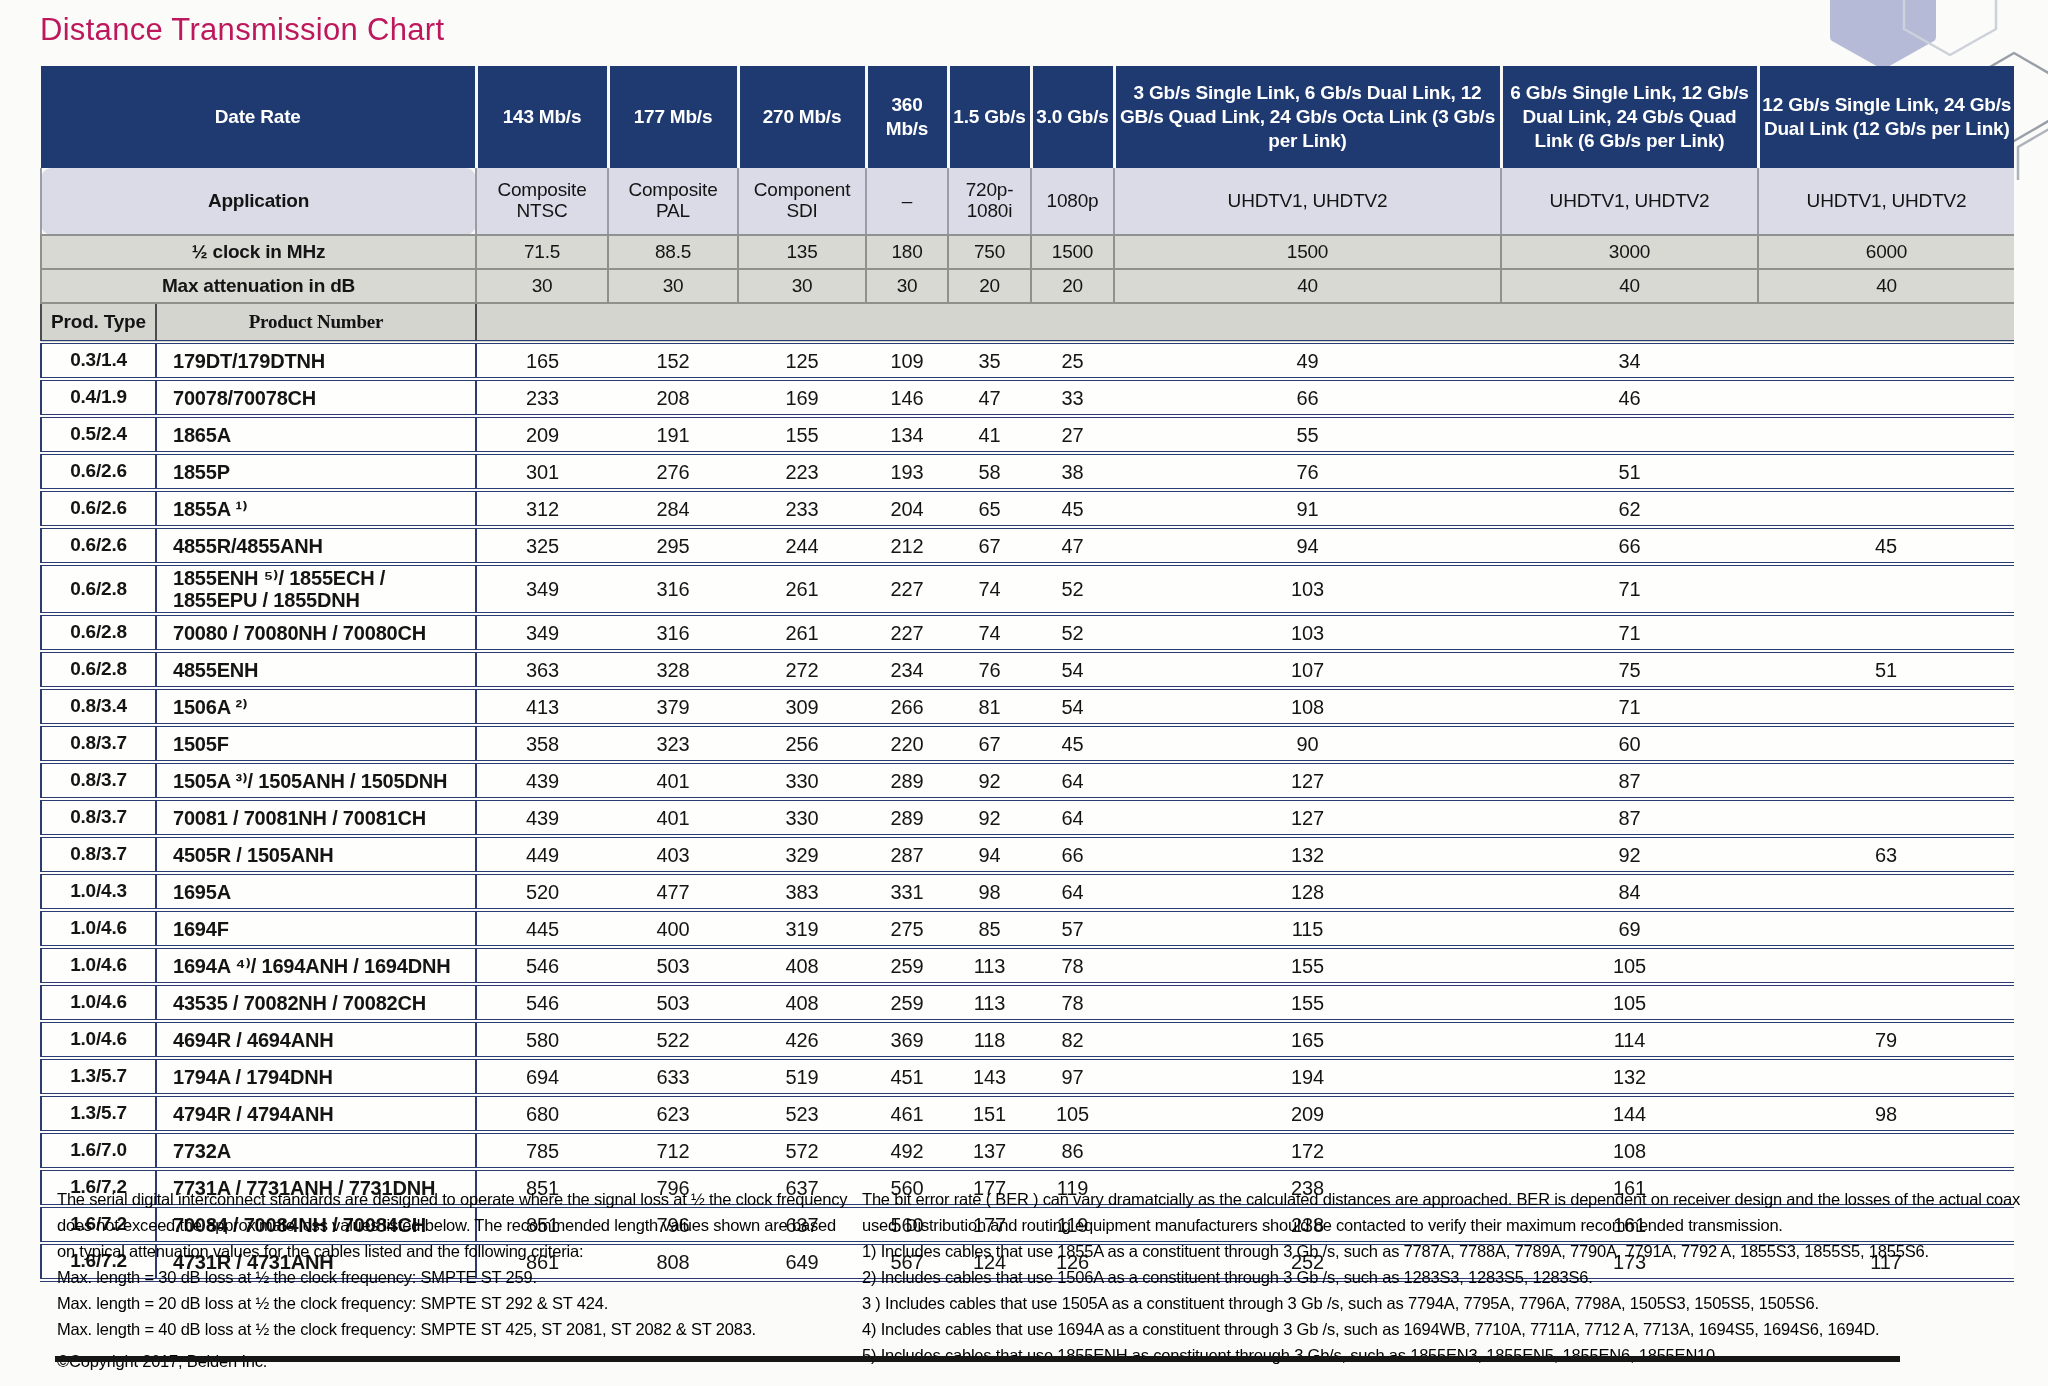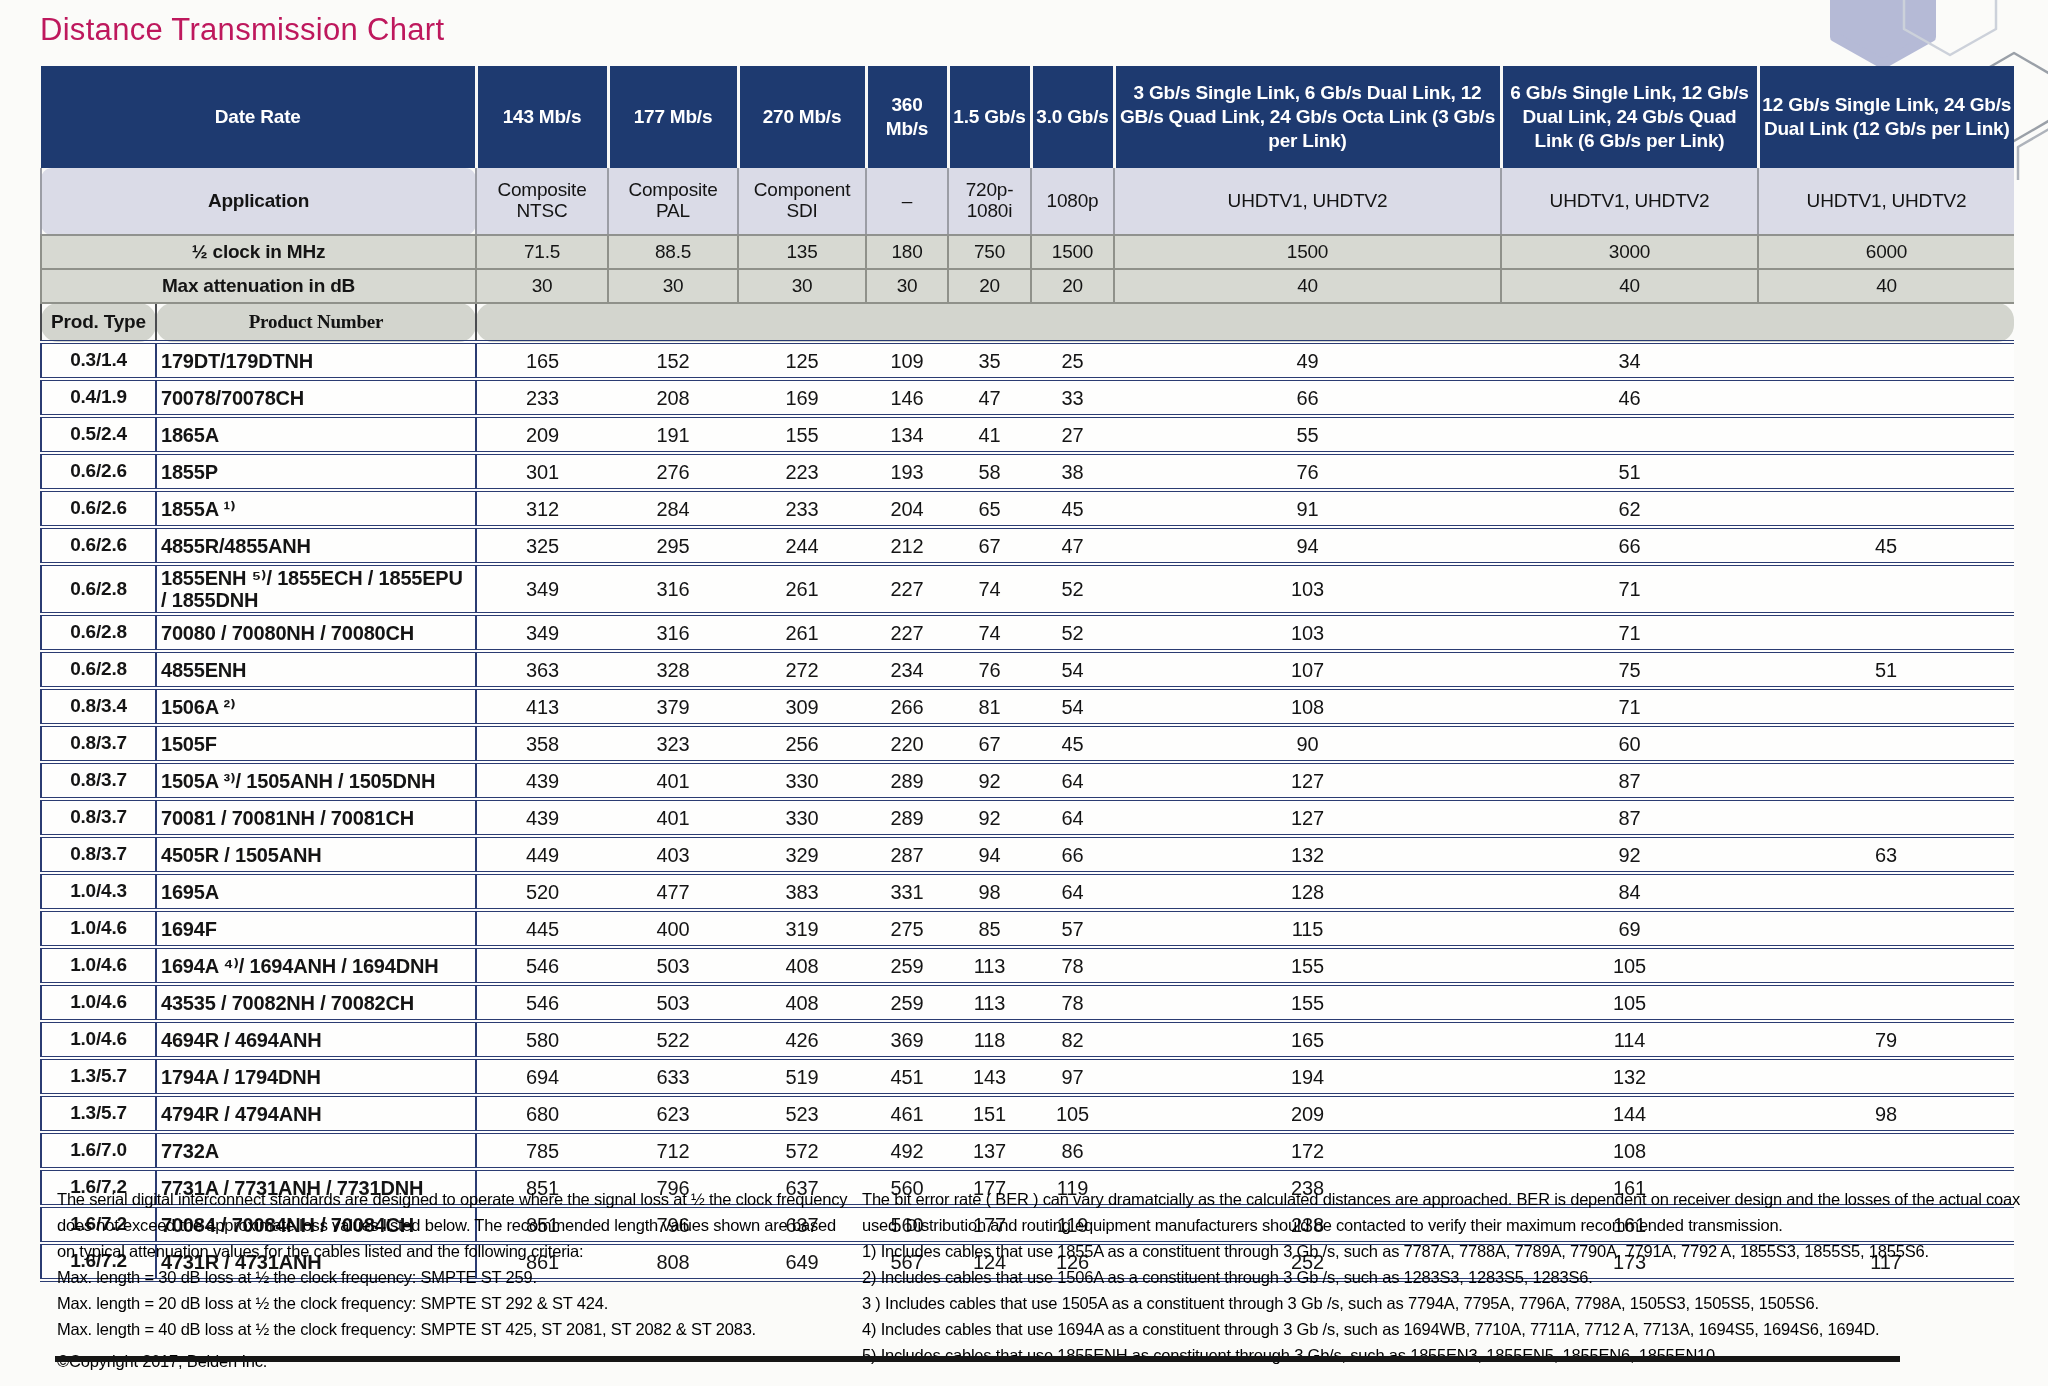--- a/index.html
+++ b/index.html
@@ -55,37 +55,37 @@
   tr.r-gray td{
     background:#d7d9d2;height:30px;font-size:19px;
     border-bottom:2px solid #8f918a;
   }
   tr.r-gray td.lbl{font-weight:bold;}
   tr.r-gray td.vc{border-left:2px solid #8f918a;margin-top:42px;}
   tr.r-gray td:first-child{border-left:2px solid #8f918a;}
 
   
   tr.r-prodhead td{
-    background:#d3d5ce;height:34px;font-size:19px;font-weight:bold;border-radius:17px;
+    background:#d3d5ce;height:34px;font-size:19px;font-weight:bold;
   }
   tr.r-prodhead td.pt-h{border-left:2px solid #4a4c50;border-right:2px solid #4a4c50;}
   tr.r-prodhead td.pn-h{border-right:2px solid #4a4c50;font-family:Liberation Serif, serif;}
 
   
   tbody.rows td{
     background:#fefefd;height:31px;
     border-top:4px double #2b3c72;
   }
   tbody.rows tr:last-child td{border-bottom:4px double #2b3c72;}
   tbody.rows td.pt{
     font-weight:bold;font-size:19px;
     border-left:2px solid #2b3c72;border-right:2px solid #2b3c72;
   }
   tbody.rows td.pn{
-    font-weight:bold;text-align:left;padding-left:4px;
+    font-weight:bold;text-align:left;padding-left:16px;
     border-right:2px solid #2b3c72;
   }
 
   
   .footnote{
     position:absolute;top:1186px;
     font-size:16.5px;line-height:26px;letter-spacing:-0.2px;color:#000000;
   }
   .footnote-left{left:57px;width:800px;}
   .footnote-right{left:862px;width:1165px;}

